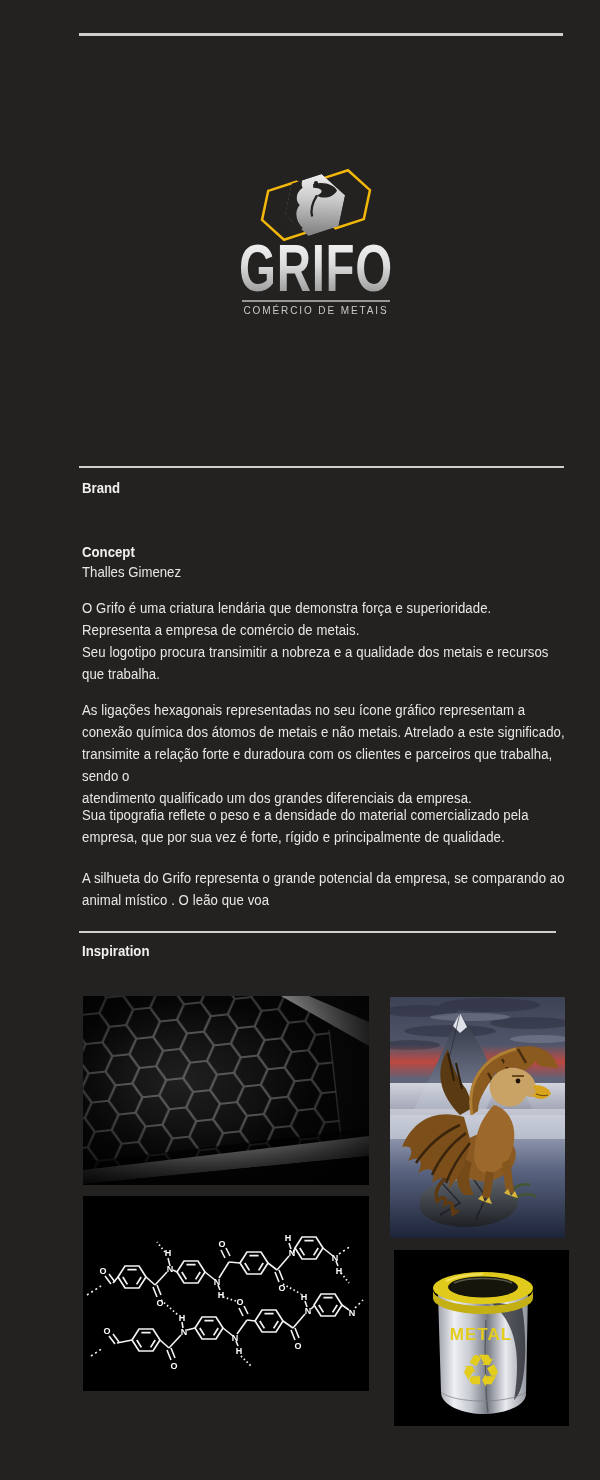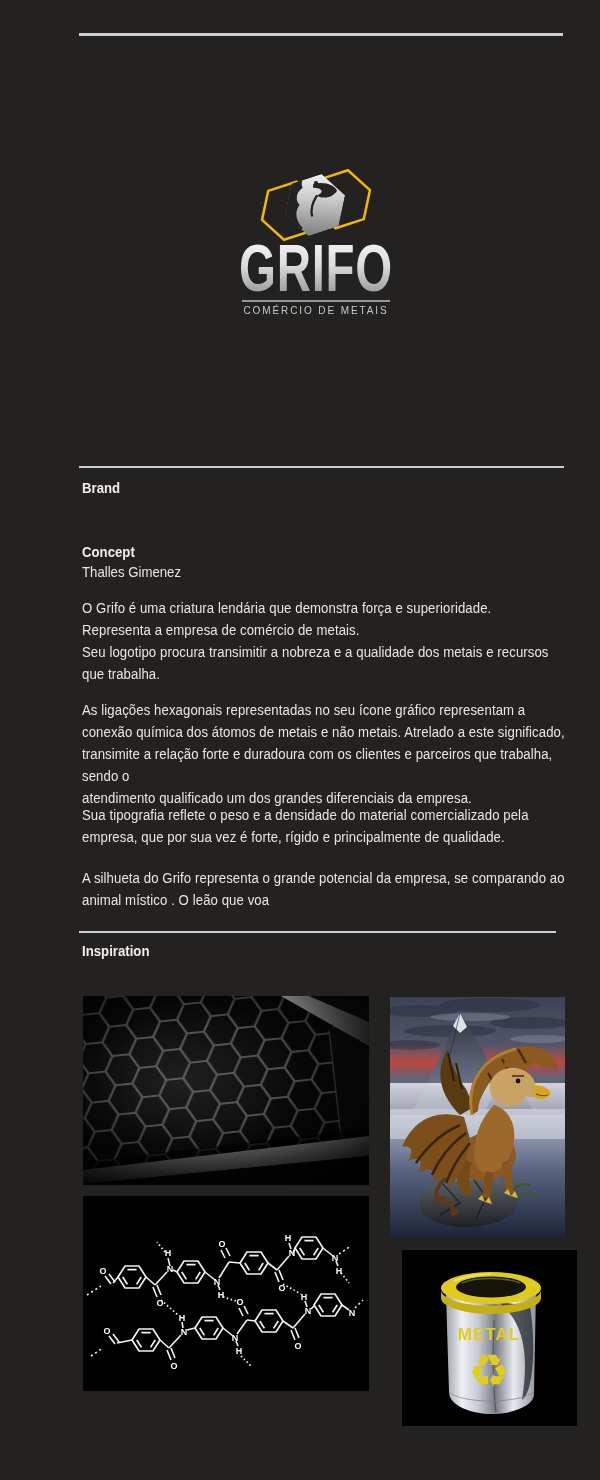--- a/index.html
+++ b/index.html
@@ -303,21 +303,21 @@
         <text x="225" y="118">N</text>
         <text x="269" y="120">N</text>
         <text x="99" y="125">H</text>
         <text x="156" y="158">H</text>
         <text x="221" y="104">H</text>
         <text x="85" y="65" opacity="0">H</text>
       </g>
     </svg>
   </div>
 
-  <div class="tile" style="left:386px;top:1250px;width:175px;height:176px;">
+  <div class="tile" style="left:378px;top:1250px;width:175px;height:176px;">
     <svg viewBox="0 0 175 176" style="font-family:'Liberation Sans',sans-serif;">
       <defs>
         <linearGradient id="chromeG" x1="0" y1="0" x2="1" y2="0">
           <stop offset="0" stop-color="#9fa3ab"></stop>
             <stop offset="0.18" stop-color="#eef0f4"></stop>
           <stop offset="0.36" stop-color="#c6c9d0"></stop>
             <stop offset="0.55" stop-color="#787c85"></stop>
           <stop offset="0.75" stop-color="#e8eaee"></stop>
             <stop offset="1" stop-color="#8f939b"></stop>
         </linearGradient>

